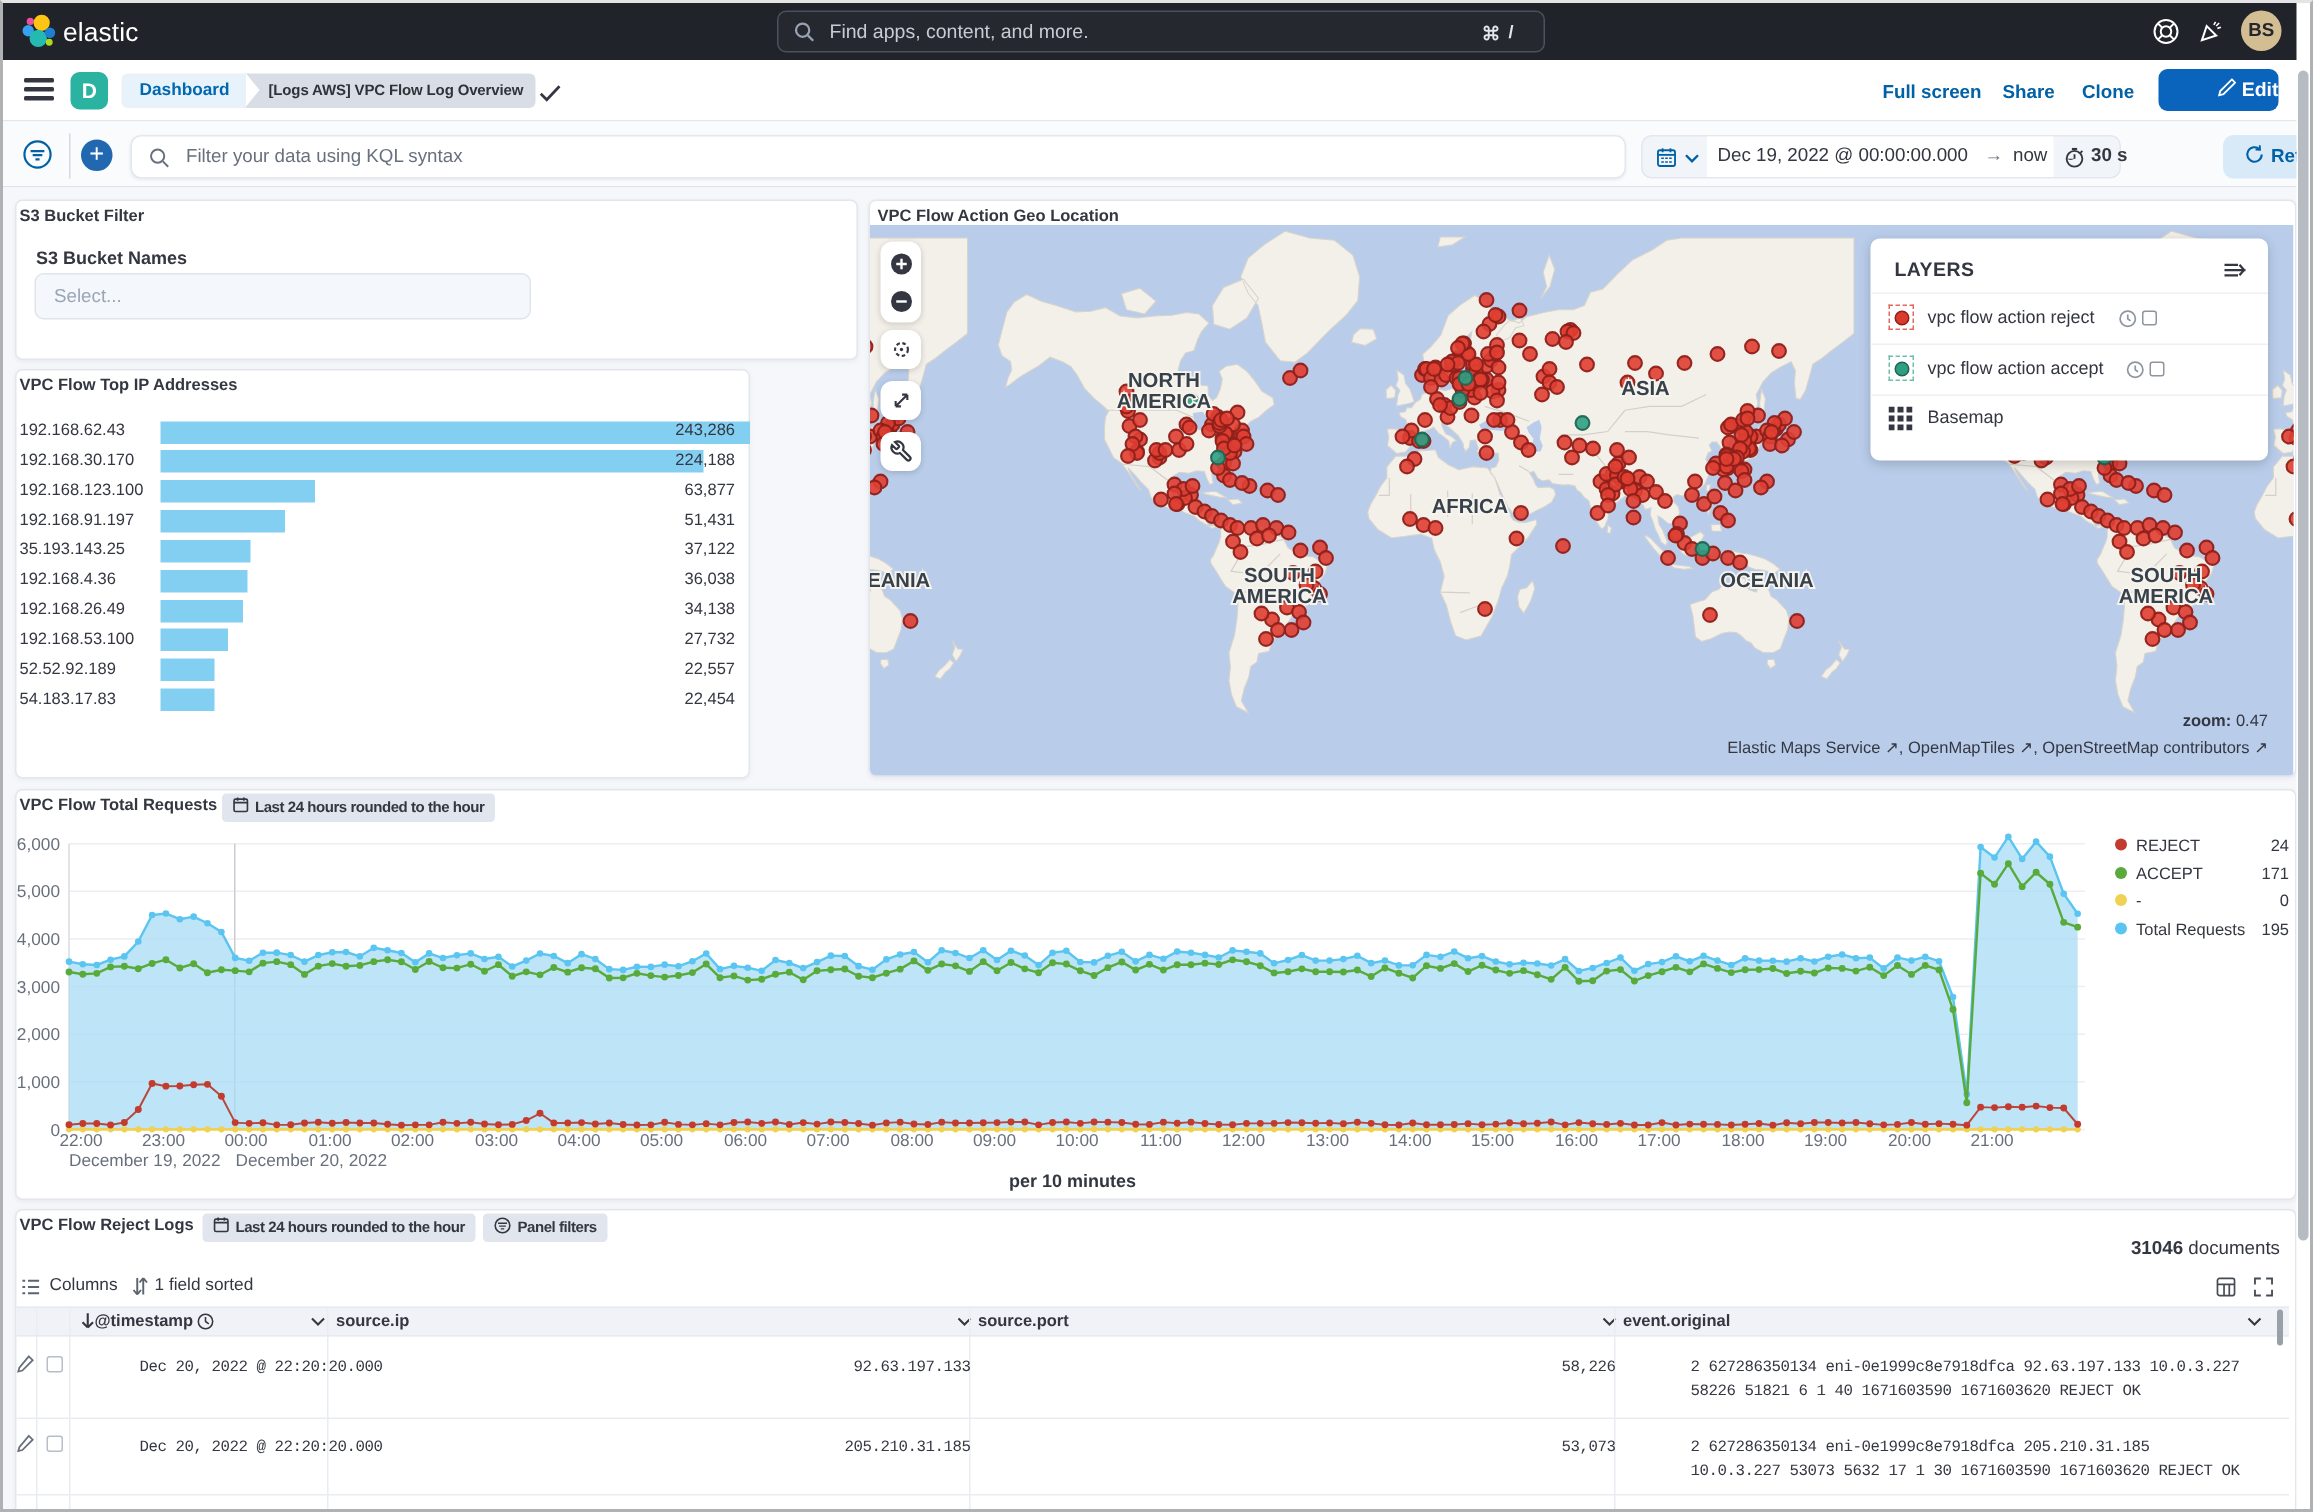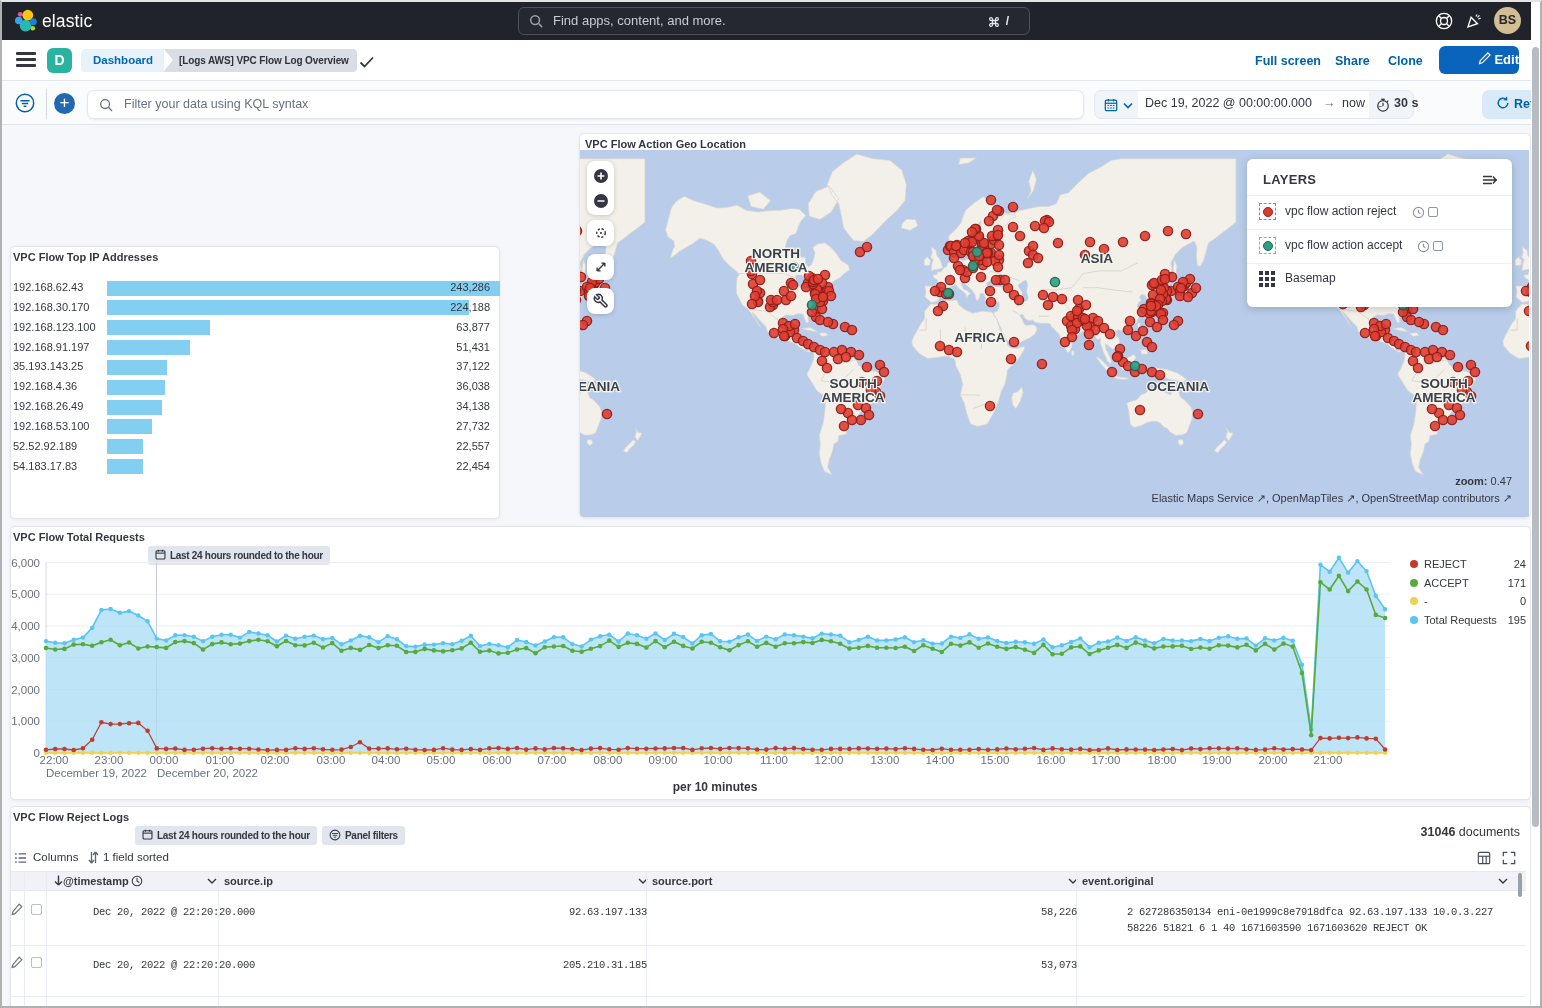--- a/index.html
+++ b/index.html
@@ -37,21 +37,21 @@
 #kqlinput { position:absolute; left:85px; top:9px; width:997px; height:29px; background:#fff; border:1px solid #e3e8ef; border-radius:7px; box-shadow:0 1px 2px rgba(100,110,130,0.12); color:#69707d; font-size:12.5px; line-height:27px; }
 #kqlinput .ph { position:absolute; left:36px; }
 #datepick { position:absolute; left:1092px; top:9px; width:320px; height:29px; background:#f1f4f9; border:1px solid #e3e8ef; border-radius:7px; font-size:12.5px; color:#343741; white-space:nowrap; }
 #datepick .white { position:absolute; left:43px; top:0; width:231px; height:27px; background:#fff; }
 #refreshbtn { position:absolute; left:1480px; top:9px; width:93px; height:29px; background:#d8e9f8; border-radius:7px; color:#0061a6; font-weight:bold; font-size:12.5px; text-align:center; line-height:29px; }
 
 
 #main { position:absolute; left:0; top:123px; width:1531px; height:885px; background:#f6f7fb; }
 .panel { position:absolute; background:#fff; border:1px solid #e3e6ec; border-radius:5px; box-shadow:0 1px 3px rgba(120,125,140,0.10); }
 .ptitle { font-size:11px; font-weight:bold; color:#343741; }
-.badge { display:inline-block; background:#e0e5ee; border-radius:3px; font-size:10px; letter-spacing:-0.3px; font-weight:bold; color:#343741; height:19px; line-height:19px; padding:0 7px;margin-top:17px; }
+.badge { display:inline-block; background:#e0e5ee; border-radius:3px; font-size:10px; letter-spacing:-0.3px; font-weight:bold; color:#343741; height:19px; line-height:19px; padding:0 7px; }
 
 
 #p-s3 { left:8px; top:8px; width:562px; height:107px; }
 
 #p-bars { left:8px; top:121px; width:490px; height:273px;padding-left:44px; }
 .bar-row { position:absolute; height:15px; background:#83cff2; }
 .bar-label { position:absolute; font-size:11px; color:#343741; }
 .bar-val { position:absolute; font-size:11px; color:#343741; right:9px; text-align:right; }
 
 #p-map { left:577px; top:8px; width:952px; height:385px; overflow:hidden; }
@@ -171,20 +171,25 @@
     <span class="abs" style="left:299px;top:5px;font-weight:bold">30 s</span>
   </div>
   <div id="refreshbtn"><svg width="14" height="14" viewBox="0 0 16 16" style="vertical-align:-2px" fill="none" stroke="#0061a6" stroke-width="1.6">
         <path d="M13.5 8 a5.5 5.5 0 1 1 -1.6-3.9"></path>
         <path d="M12 1 L12.2 4.4 L8.8 4.2" stroke-width="1.4"></path>
       </svg> Refresh</div>
 </div>
 
 <div id="main">
 
+  <div class="panel" id="p-s3">
+    <div class="ptitle" style="position:absolute;left:2px;top:4px">S3 Bucket Filter</div>
+    <div style="position:absolute;left:13px;top:31px;font-size:12px;font-weight:bold;color:#343741">S3 Bucket Names</div>
+    <div style="position:absolute;left:12px;top:48px;width:331px;height:31px;background:#f4f7fb;border:1px solid #e0e5ec;border-radius:6px;color:#9aa5b5;font-size:12.5px;line-height:29px;padding-left:12px">Select...</div>
+  </div>
 
   <div class="panel" id="p-bars">
     <div class="ptitle" style="position:absolute;left:2px;top:4px">VPC Flow Top IP Addresses</div>
     <div class="bar-label" style="left:2px;top:34px">192.168.62.43</div>
       <div class="bar-row" style="left:96px;top:34px;width:393px"></div>
       <div class="bar-val" style="top:34px">243,286</div>
       <div class="bar-label" style="left:2px;top:54px">192.168.30.170</div>
       <div class="bar-row" style="left:96px;top:53px;width:362px"></div>
       <div class="bar-val" style="top:54px">224,188</div>
       <div class="bar-label" style="left:2px;top:74px">192.168.123.100</div>
@@ -1364,20 +1369,21 @@
     <div class="abs mono cell" style="left:396px;top:97px;width:240px;text-align:right">92.63.197.133</div>
     <div class="abs mono cell" style="left:826px;top:97px;width:240px;text-align:right">58,226</div>
     <div class="abs mono cell" style="left:1072px;top:97px;width:412px">2 627286350134 eni-0e1999c8e7918dfca 92.63.197.133 10.0.3.227 58226 51821 6 1 40 1671603590 1671603620 REJECT OK</div>
     <svg class="abs pencil" style="top:149px">
         <use href="#pencilg"></use>
       </svg>
     <div class="abs cbox" style="top:150px"></div>
     <div class="abs mono cell" style="left:38px;top:150px">Dec 20, 2022 @ 22:20:20.000</div>
     <div class="abs mono cell" style="left:396px;top:150px;width:240px;text-align:right">205.210.31.185</div>
     <div class="abs mono cell" style="left:826px;top:150px;width:240px;text-align:right">53,073</div>
+    <div class="abs mono cell" style="left:1072px;top:150px;width:412px">2 627286350134 eni-0e1999c8e7918dfca 205.210.31.185 10.0.3.227 53073 5632 17 1 30 1671603590 1671603620 REJECT OK</div>
     <svg style="position:absolute;width:0;height:0">
         <defs>
           <g id="pencilg">
             <path d="M8.2 1.2 L10.8 3.8 L3.9 10.7 L1.2 11.4 L1.9 8.7 Z" fill="none" stroke="#69707d" stroke-width="1.2"></path>
           </g>
         </defs>
       </svg>
 
     <div class="abs" style="right:8px;top:66px;width:4px;height:24px;background:#9aa0a8;border-radius:2px"></div>
   </div>

